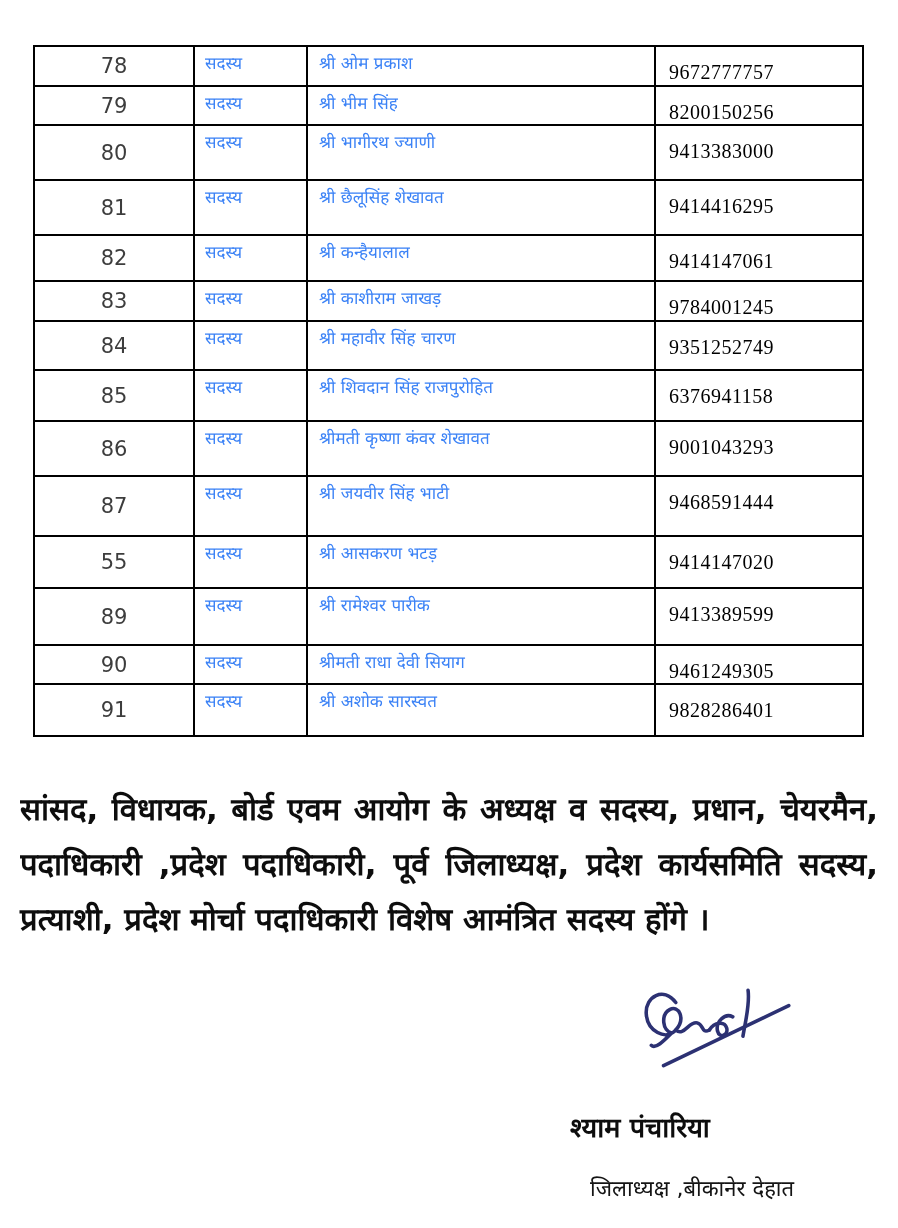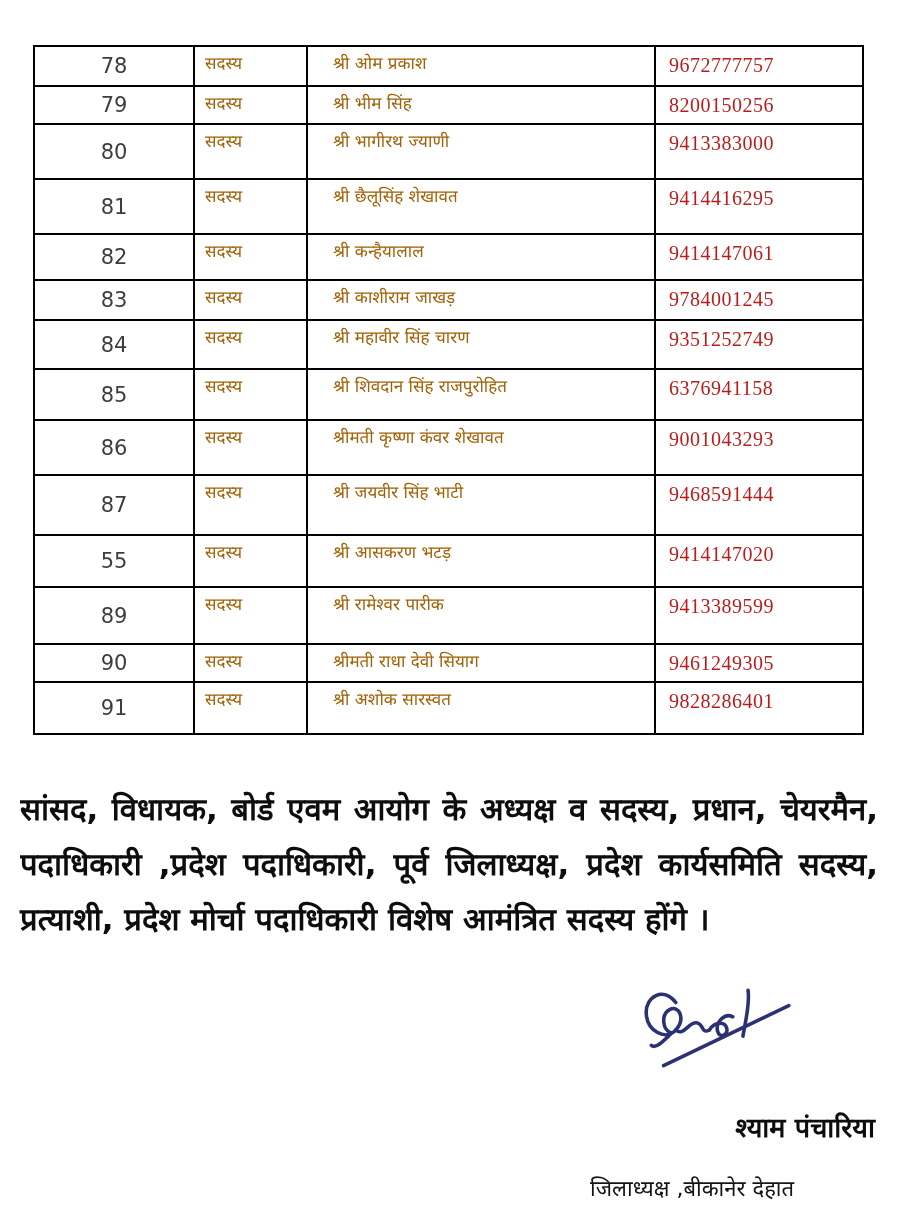--- a/index.html
+++ b/index.html
@@ -28,31 +28,31 @@
     text-align:center;
     vertical-align:middle;
     font-family:"DejaVu Sans", sans-serif;
     font-size:21px;
     color:#3d3d3d;
   }
   td.desig, td.nm{
     vertical-align:top;
     padding:4px 2px 0 10px;
     font-size:17px;
-    color:#a16207;
-    white-space:nowrap;
-  }
-  td.nm{padding-left:25px;border-radius:20px;}
+    color:#3b82f6;
+    white-space:nowrap;
+  }
+  td.nm{padding-left:11px;border-radius:20px;}
   td.ph{
     vertical-align:top;
-    padding:7px 2px 0 13px;
+    padding:14px 2px 0 13px;
     font-family:"Liberation Serif", serif;
     font-size:20px;
     letter-spacing:0.5px;
-    color:#b91c1c;
+    color:#000000;
     white-space:nowrap;
   }
   .note{
     position:absolute;
     left:20px;top:782px;
     width:858px;
     font-weight:bold;
     font-size:31px;
     color:#0d0d0d;
     line-height:55px;
@@ -61,21 +61,21 @@
   .note .line.fill{text-align:justify;text-align-last:justify;white-space:normal;height:55px;overflow:hidden;}
   .sig{
     position:absolute;
     left:633px;top:978px;
     width:168px;height:102px;
   }
   .signer-name{
     position:absolute;
     left:570px;top:1108px;
     width:305px;
-    text-align:right;
+    text-align:left;
     font-weight:bold;
     font-size:27px;
     color:#0d0d0d;
     white-space:nowrap;
   }
   .signer-title{
     position:absolute;
     left:590px;top:1172px;
     width:300px;
     text-align:left;

